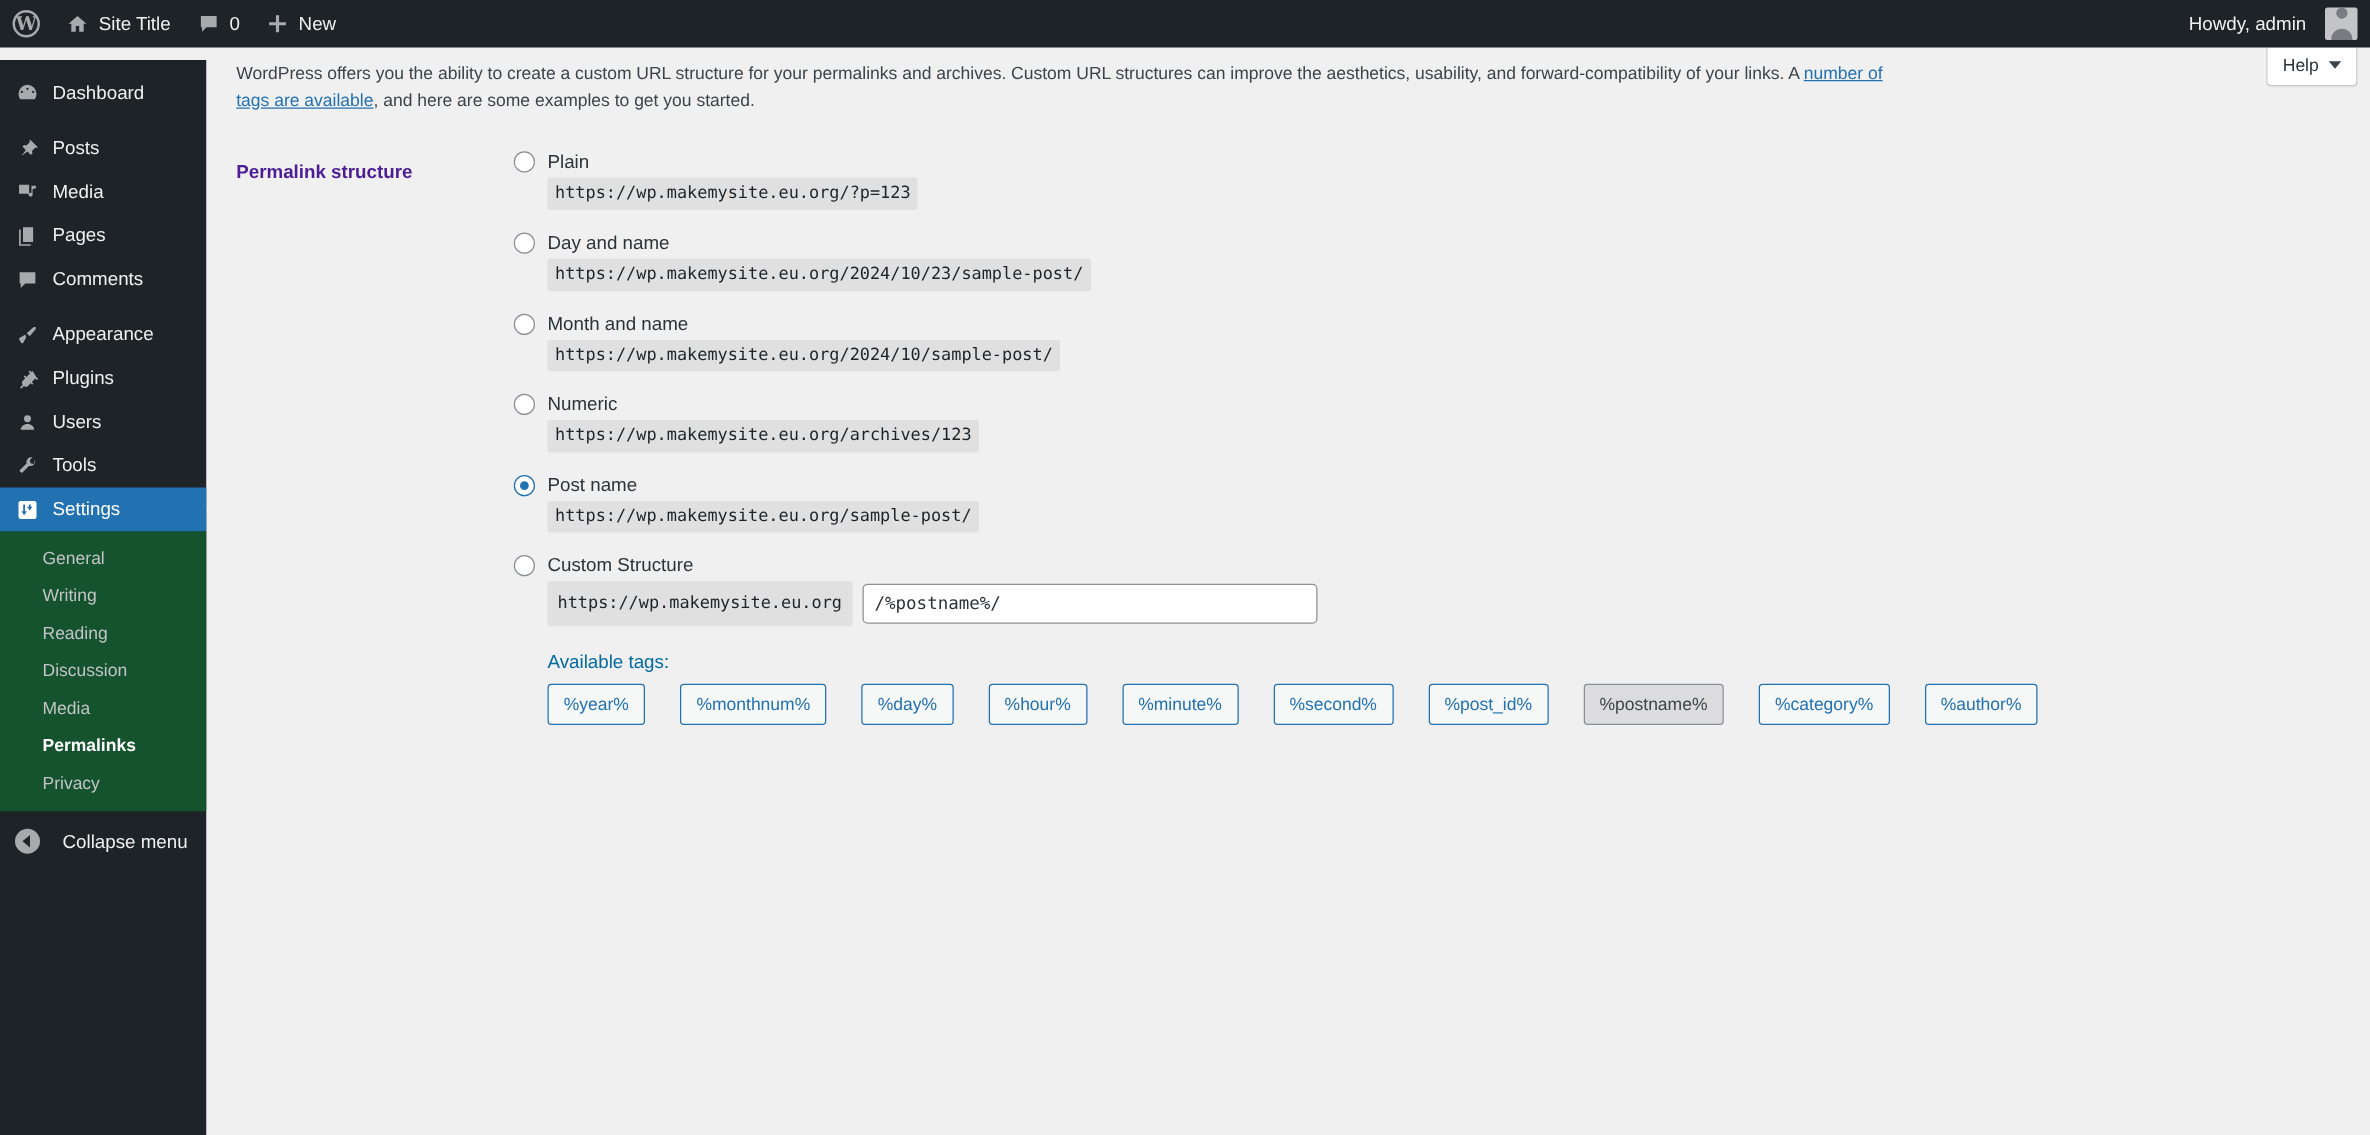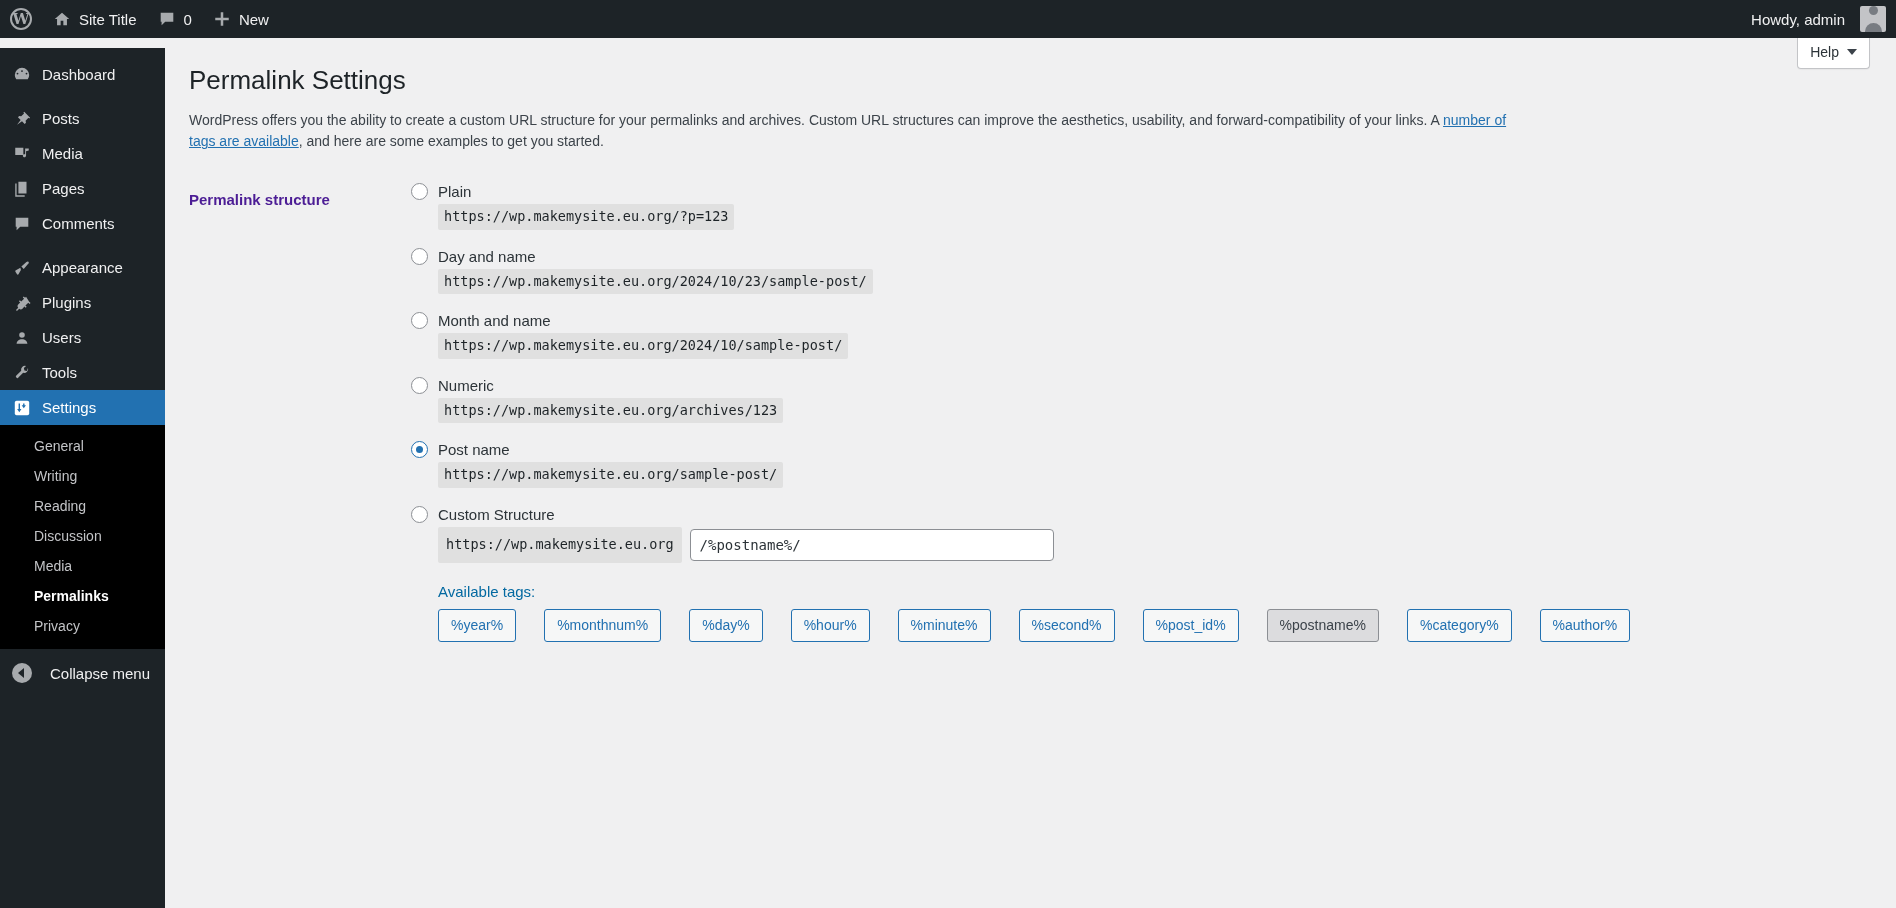--- a/index.html
+++ b/index.html
@@ -84,21 +84,21 @@
   }
   .menu-sep { height: 9px; }
   .mi-icon {
     width: 20px; height: 20px; flex: none;
     display:flex; align-items:center; justify-content:center;
     color:#a7aaad;
   }
   .menu-item.current .mi-icon { color:#fff; }
   .mi-icon svg { display:block; }
 
-  #submenu { background:#000000; padding: 6px 0 8px 0; }
+  #submenu { background:#14532d; padding: 6px 0 8px 0; }
   .sub-item {
     display:block; padding: 6px 0 6px 34px;
     color:#c3c4c7; font-size:14px; cursor:pointer; line-height:18px;
   }
   .sub-item.current { color:#fff; font-weight:700; }
   .collapse-row {
     display:flex; align-items:center; gap:18px;
     padding: 0 0 0 12px; height: 36px; margin-top: 6px;
     color:#f0f0f1; cursor:pointer; font-size:15px;
   }
@@ -113,21 +113,21 @@
   }
 
   
   #wpcontent {
     position: absolute; top: 38px; left: 165px;
     width: 1731px; height: 870px;
     background: #f0f0f1;
     overflow: hidden;
   }
   #helpwrap {
-    position:absolute; top:0; right:26px;
+    position:absolute; top:0; right:10px;
     display:flex;
     padding-left:21px;
   }
   .help-tab {
     background:#fff; border:1px solid #c3c4c7; border-top:none;
     border-radius:0 0 4px 4px;
     padding: 6px 12px 8px 12px;
     font-size:14px; color:#2c3338; cursor:pointer;
     display:flex; align-items:center; gap:8px;
     box-shadow: 0 1px 1px rgba(0,0,0,.04);
@@ -385,21 +385,20 @@
 
   <div id="helpwrap">
     <div class="help-tab">
       <span>Help</span>
       <span class="caret-down"></span>
     </div>
   </div>
 
   <div class="wrap">
 
-    <h1 class="page-title">Permalink Settings</h1>
 
     <p class="intro"><span>WordPress offers you the ability to create a custom URL structure for your permalinks and archives. Custom URL structures can improve the aesthetics, usability, and forward-compatibility of your links. A </span><a href="#">number of tags are available</a><span>, and here are some examples to get you started.</span></p>
 
 
 
     <table class="form-table">
       <tbody>
           <tr>
         <th>Permalink structure</th>
         <td>

